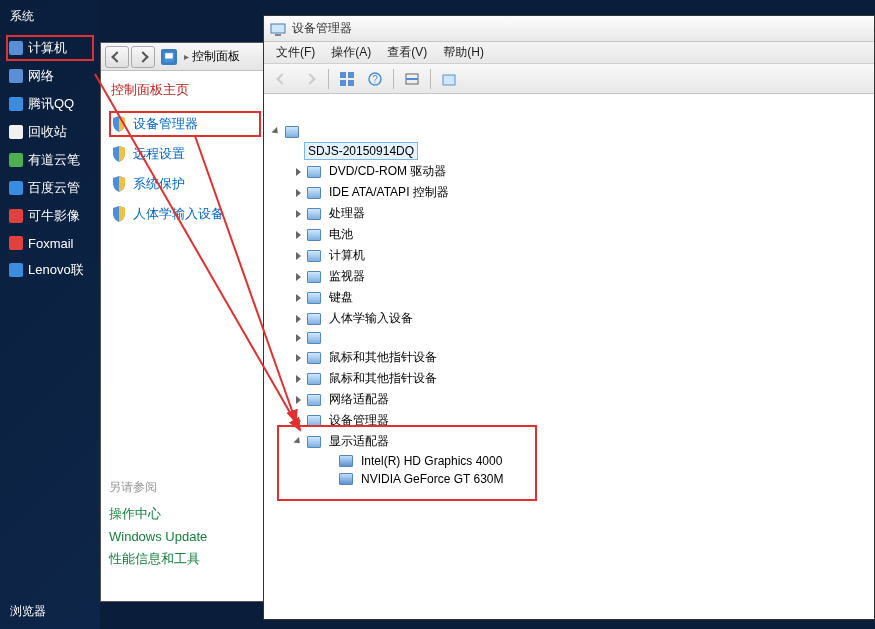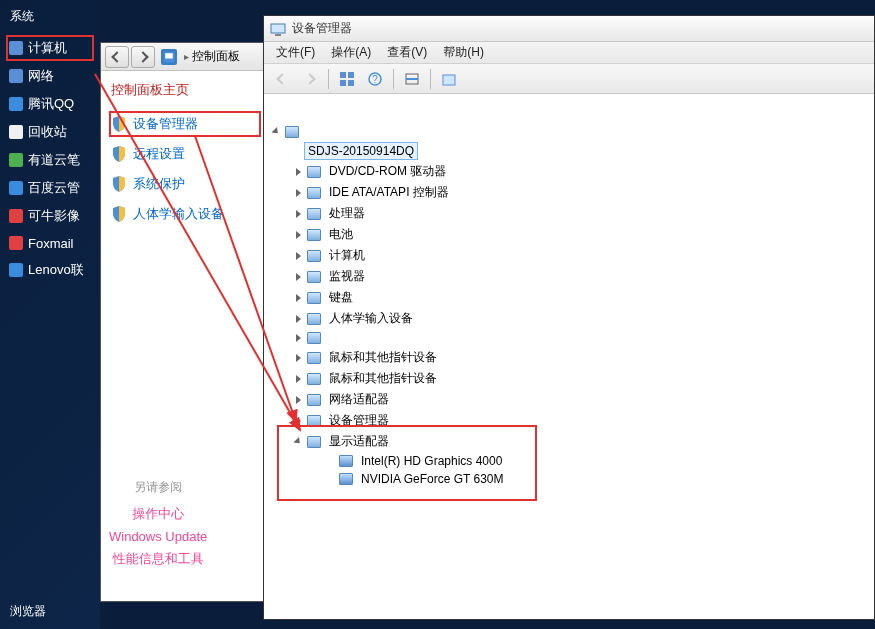--- a/index.html
+++ b/index.html
@@ -24,23 +24,23 @@
 .breadcrumb { flex:1; display:flex; align-items:center; padding:0 4px; font-size:12px; }
 .bc-icon { width:16px; height:16px; background:#3a7fc4; border-radius:2px; margin-right:4px; display:inline-flex;align-items:center;justify-content:center; }
 .bc-chev { margin: 0 3px; color:#666; font-size:10px; }
 
 .cp-body { background:#fff; height: calc(100% - 28px); padding: 10px 8px; }
 .cp-title { color: #b91c1c; font-size: 13px; margin-bottom: 12px; padding-left: 2px; }
 .cp-link { display:flex; align-items:center; padding: 4px 2px; margin-bottom: 4px; cursor:pointer; position:relative; }
 .cp-link .shield { width:16px; height:16px; margin-right:6px; display:inline-flex; align-items:center; justify-content:center; flex-shrink:0; }
 .cp-link .cl-text { color: #0066cc; font-size: 13px; }
 .cp-link-highlight { border: 2px solid #e03030; padding: 2px 0; }
-.cp-seealso { position:absolute; bottom: 30px; left: 8px; text-align: center; }
+.cp-seealso { position:absolute; bottom: 30px; left: 8px; }
 .sa-title { color:#999; font-size:12px; margin-bottom:6px; }
-.sa-link { color:#ec4899; font-size:13px; padding:3px 0; cursor:pointer; }
+.sa-link { color:#15803d; font-size:13px; padding:3px 0; cursor:pointer; }
 
 
 .dm-window { position: absolute; left: 263px; top: 15px; right: 0; width: 612px; height: 605px; background: #fff; border: 1px solid #333; }
 .dm-titlebar { height: 26px; background: linear-gradient(#fdfdfd, #e8e8e8); border-bottom: 1px solid #c8c8c8; display:flex; align-items:center; padding: 0 6px; }
 .dm-ti-icon { width:16px; height:16px; margin-right:6px; }
 .dm-title { font-size: 12px; color: #333; }
 .dm-menubar { height: 22px; background: linear-gradient(#f4f4f4,#e8e8e8); border-bottom: 1px solid #d0d0d0; display:flex; align-items:center; padding:0 4px; }
 .dm-menu { padding: 2px 8px; font-size:12px; color:#222; cursor:pointer; }
 .dm-toolbar { height: 30px; background: linear-gradient(#f8f8f8,#e8e8e8); border-bottom:1px solid #c8c8c8; display:flex; align-items:center; padding:0 6px; gap:4px; }
 .tb-btn { width:24px; height:22px; border:1px solid transparent; border-radius:2px; cursor:pointer; display:flex; align-items:center; justify-content:center; }

